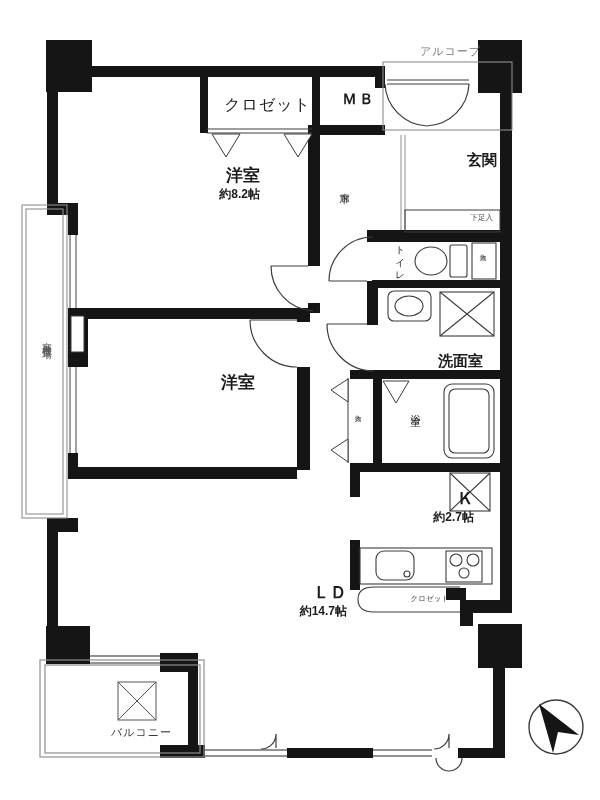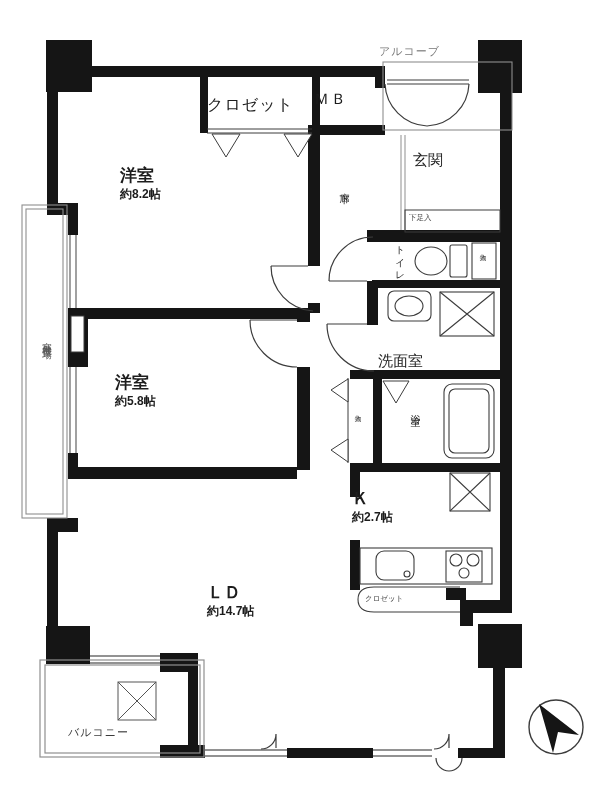--- a/index.html
+++ b/index.html
@@ -1,25 +1,25 @@
 <!DOCTYPE html>
 <html><head>
 <meta charset="utf-8">
 <style>
   html,body{margin:0;padding:0;background:#fff;}
   #plan{position:relative;width:600px;height:800px;background:#fff;overflow:hidden;
         font-family:"Liberation Sans","DejaVu Sans",sans-serif;color:#1c1c1c;}
   #plan svg{position:absolute;left:0;top:0;}
-  .lbl{position:absolute;text-align:left;line-height:1.3;white-space:nowrap;color:#1c1c1c;}
+  .lbl{position:absolute;text-align:right;line-height:1.3;white-space:nowrap;color:#1c1c1c;}
   .lbl .l1,.lbl .l2{display:block;}
   .vlbl{position:absolute;writing-mode:vertical-rl;text-orientation:upright;
         letter-spacing:2px;white-space:nowrap;color:#1c1c1c;}
   .big{font-size:17px;font-weight:600;}
   .big2{font-size:12px;font-weight:700;}
-  .mid{font-size:15px;font-weight:400;}
+  .mid{font-size:15px;font-weight:700;}
   .sm{font-size:16px;font-weight:400;letter-spacing:1px;}
   .tiny{font-size:7.5px;font-weight:400;color:#454545;letter-spacing:0;}
   .vtiny{font-size:6.5px;letter-spacing:0;color:#454545;}
 </style>
 </head>
 <body>
 
 <div id="plan">
 
 <svg width="600" height="800" viewBox="0 0 600 800">
@@ -155,21 +155,20 @@
     <polygon points="539,704 579,735 558,732 553,753" fill="#151515"></polygon>
   </g>
 </svg>
 
   <div class="lbl" style="left:120px;top:165px;width:140px;">
     <span class="l1 big">洋室</span>
     <span class="l2 big2">約8.2帖</span>
   </div>
   <div class="lbl" style="left:115px;top:372px;width:140px;">
     <span class="l1 big">洋室</span>
-    <span class="l2 big2">約5.8帖</span>
   </div>
   <div class="lbl" style="left:207px;top:582px;width:140px;">
     <span class="l1 big">ＬＤ</span>
     <span class="l2 big2">約14.7帖</span>
   </div>
   <div class="lbl" style="left:352px;top:488px;width:122px;">
     <span class="l1 big">Ｋ</span>
     <span class="l2 big2">約2.7帖</span>
   </div>
   <div class="lbl mid" style="left:413px;top:150px;width:84px;">玄関</div>

